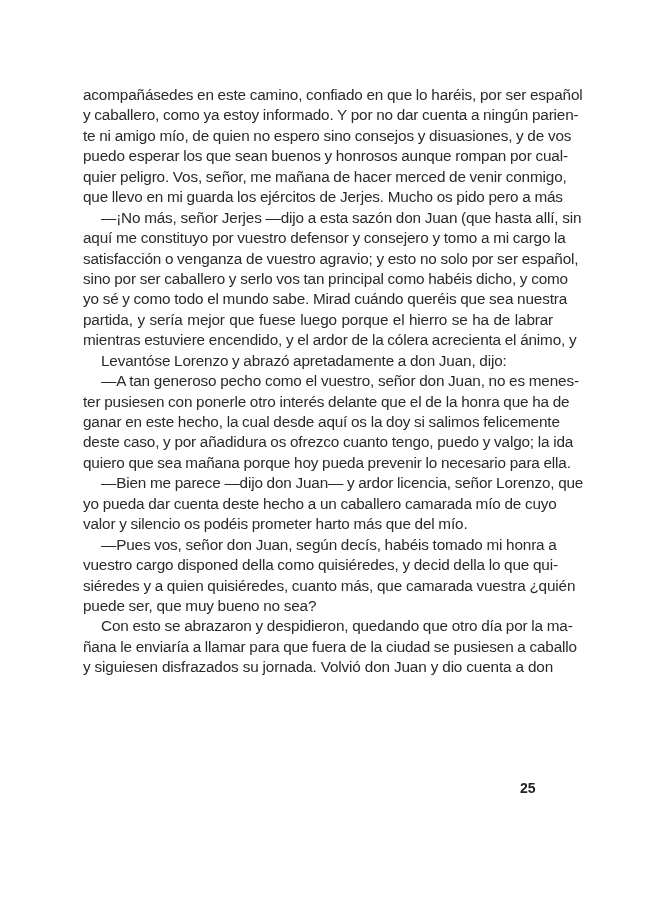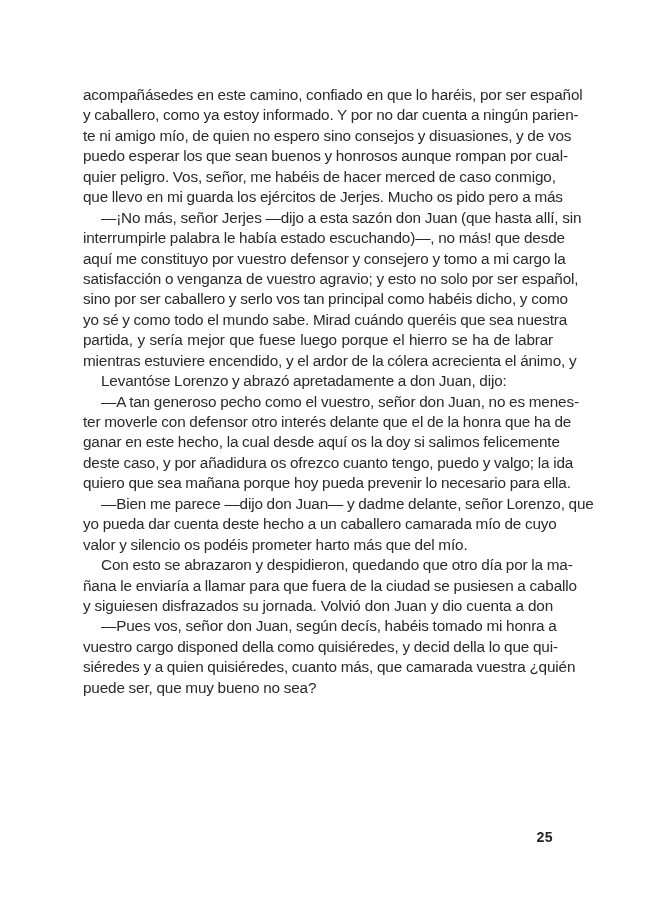--- a/index.html
+++ b/index.html
@@ -42,81 +42,80 @@
     }
     .line.last {
       text-align-last: left;
     }
     .line.indent {
       padding-left: 18px;
     }
     .page-number {
       position: absolute;
       left: 520px;
-      top: 830px;
+      top: 780px;
       width: 33px;
-      text-align: right;
-      font-family: Liberation Mono, monospace;
+      text-align: left;
+      font-family: Liberation Sans, sans-serif;
       font-weight: bold;
       font-size: 14px;
       color: #222222;
     }
   </style>
 </head>
 <body>
 
 <div class="page">
   <div class="text-block">
 
     <div>
       <span class="line">acompañásedes en este camino, confiado en que lo haréis, por ser español</span>
       <span class="line">y caballero, como ya estoy informado. Y por no dar cuenta a ningún parien-</span>
       <span class="line">te ni amigo mío, de quien no espero sino consejos y disuasiones, y de vos</span>
       <span class="line">puedo esperar los que sean buenos y honrosos aunque rompan por cual-</span>
-      <span class="line">quier peligro. Vos, señor, me habéis de hacer merced de caso conmigo,</span>
+      <span class="line">quier peligro. Vos, señor, me mañana de hacer merced de venir conmigo,</span>
       <span class="line">que llevo en mi guarda los ejércitos de Jerjes. Mucho os pido pero a más</span>
     </div>
 
     <div>
       <span class="line indent">—¡No más, señor Jerjes —dijo a esta sazón don Juan (que hasta allí, sin</span>
-      <span class="line">interrumpirle palabra le había estado escuchando)—, no más! que desde</span>
       <span class="line">aquí me constituyo por vuestro defensor y consejero y tomo a mi cargo la</span>
       <span class="line">satisfacción o venganza de vuestro agravio; y esto no solo por ser español,</span>
       <span class="line">sino por ser caballero y serlo vos tan principal como habéis dicho, y como</span>
       <span class="line">yo sé y como todo el mundo sabe. Mirad cuándo queréis que sea nuestra</span>
       <span class="line">partida, y sería mejor que fuese luego porque el hierro se ha de labrar</span>
       <span class="line">mientras estuviere encendido, y el ardor de la cólera acrecienta el ánimo, y</span>
     </div>
 
     <div>
       <span class="line indent last">Levantóse Lorenzo y abrazó apretadamente a don Juan, dijo:</span>
     </div>
 
     <div>
       <span class="line indent">—A tan generoso pecho como el vuestro, señor don Juan, no es menes-</span>
-      <span class="line">ter moverle con defensor otro interés delante que el de la honra que ha de</span>
+      <span class="line">ter pusiesen con ponerle otro interés delante que el de la honra que ha de</span>
       <span class="line">ganar en este hecho, la cual desde aquí os la doy si salimos felicemente</span>
       <span class="line">deste caso, y por añadidura os ofrezco cuanto tengo, puedo y valgo; la ida</span>
       <span class="line last">quiero que sea mañana porque hoy pueda prevenir lo necesario para ella.</span>
     </div>
 
     <div>
-      <span class="line indent">—Bien me parece —dijo don Juan— y dadme delante, señor Lorenzo, que</span>
+      <span class="line indent">—Bien me parece —dijo don Juan— y ardor licencia, señor Lorenzo, que</span>
       <span class="line">yo pueda dar cuenta deste hecho a un caballero camarada mío de cuyo</span>
       <span class="line last">valor y silencio os podéis prometer harto más que del mío.</span>
-    </div>
-
-    <div>
-      <span class="line indent">Con esto se abrazaron y despidieron, quedando que otro día por la ma-</span>
-      <span class="line">ñana le enviaría a llamar para que fuera de la ciudad se pusiesen a caballo</span>
-      <span class="line">y siguiesen disfrazados su jornada. Volvió don Juan y dio cuenta a don</span>
     </div>
 
     <div>
       <span class="line indent">—Pues vos, señor don Juan, según decís, habéis tomado mi honra a</span>
       <span class="line">vuestro cargo disponed della como quisiéredes, y decid della lo que qui-</span>
       <span class="line">siéredes y a quien quisiéredes, cuanto más, que camarada vuestra ¿quién</span>
       <span class="line last">puede ser, que muy bueno no sea?</span>
     </div>
+
+    <div>
+      <span class="line indent">Con esto se abrazaron y despidieron, quedando que otro día por la ma-</span>
+      <span class="line">ñana le enviaría a llamar para que fuera de la ciudad se pusiesen a caballo</span>
+      <span class="line">y siguiesen disfrazados su jornada. Volvió don Juan y dio cuenta a don</span>
+    </div>
   </div>
 
   <div class="page-number">25</div>
 </div>
 
 </body></html>

